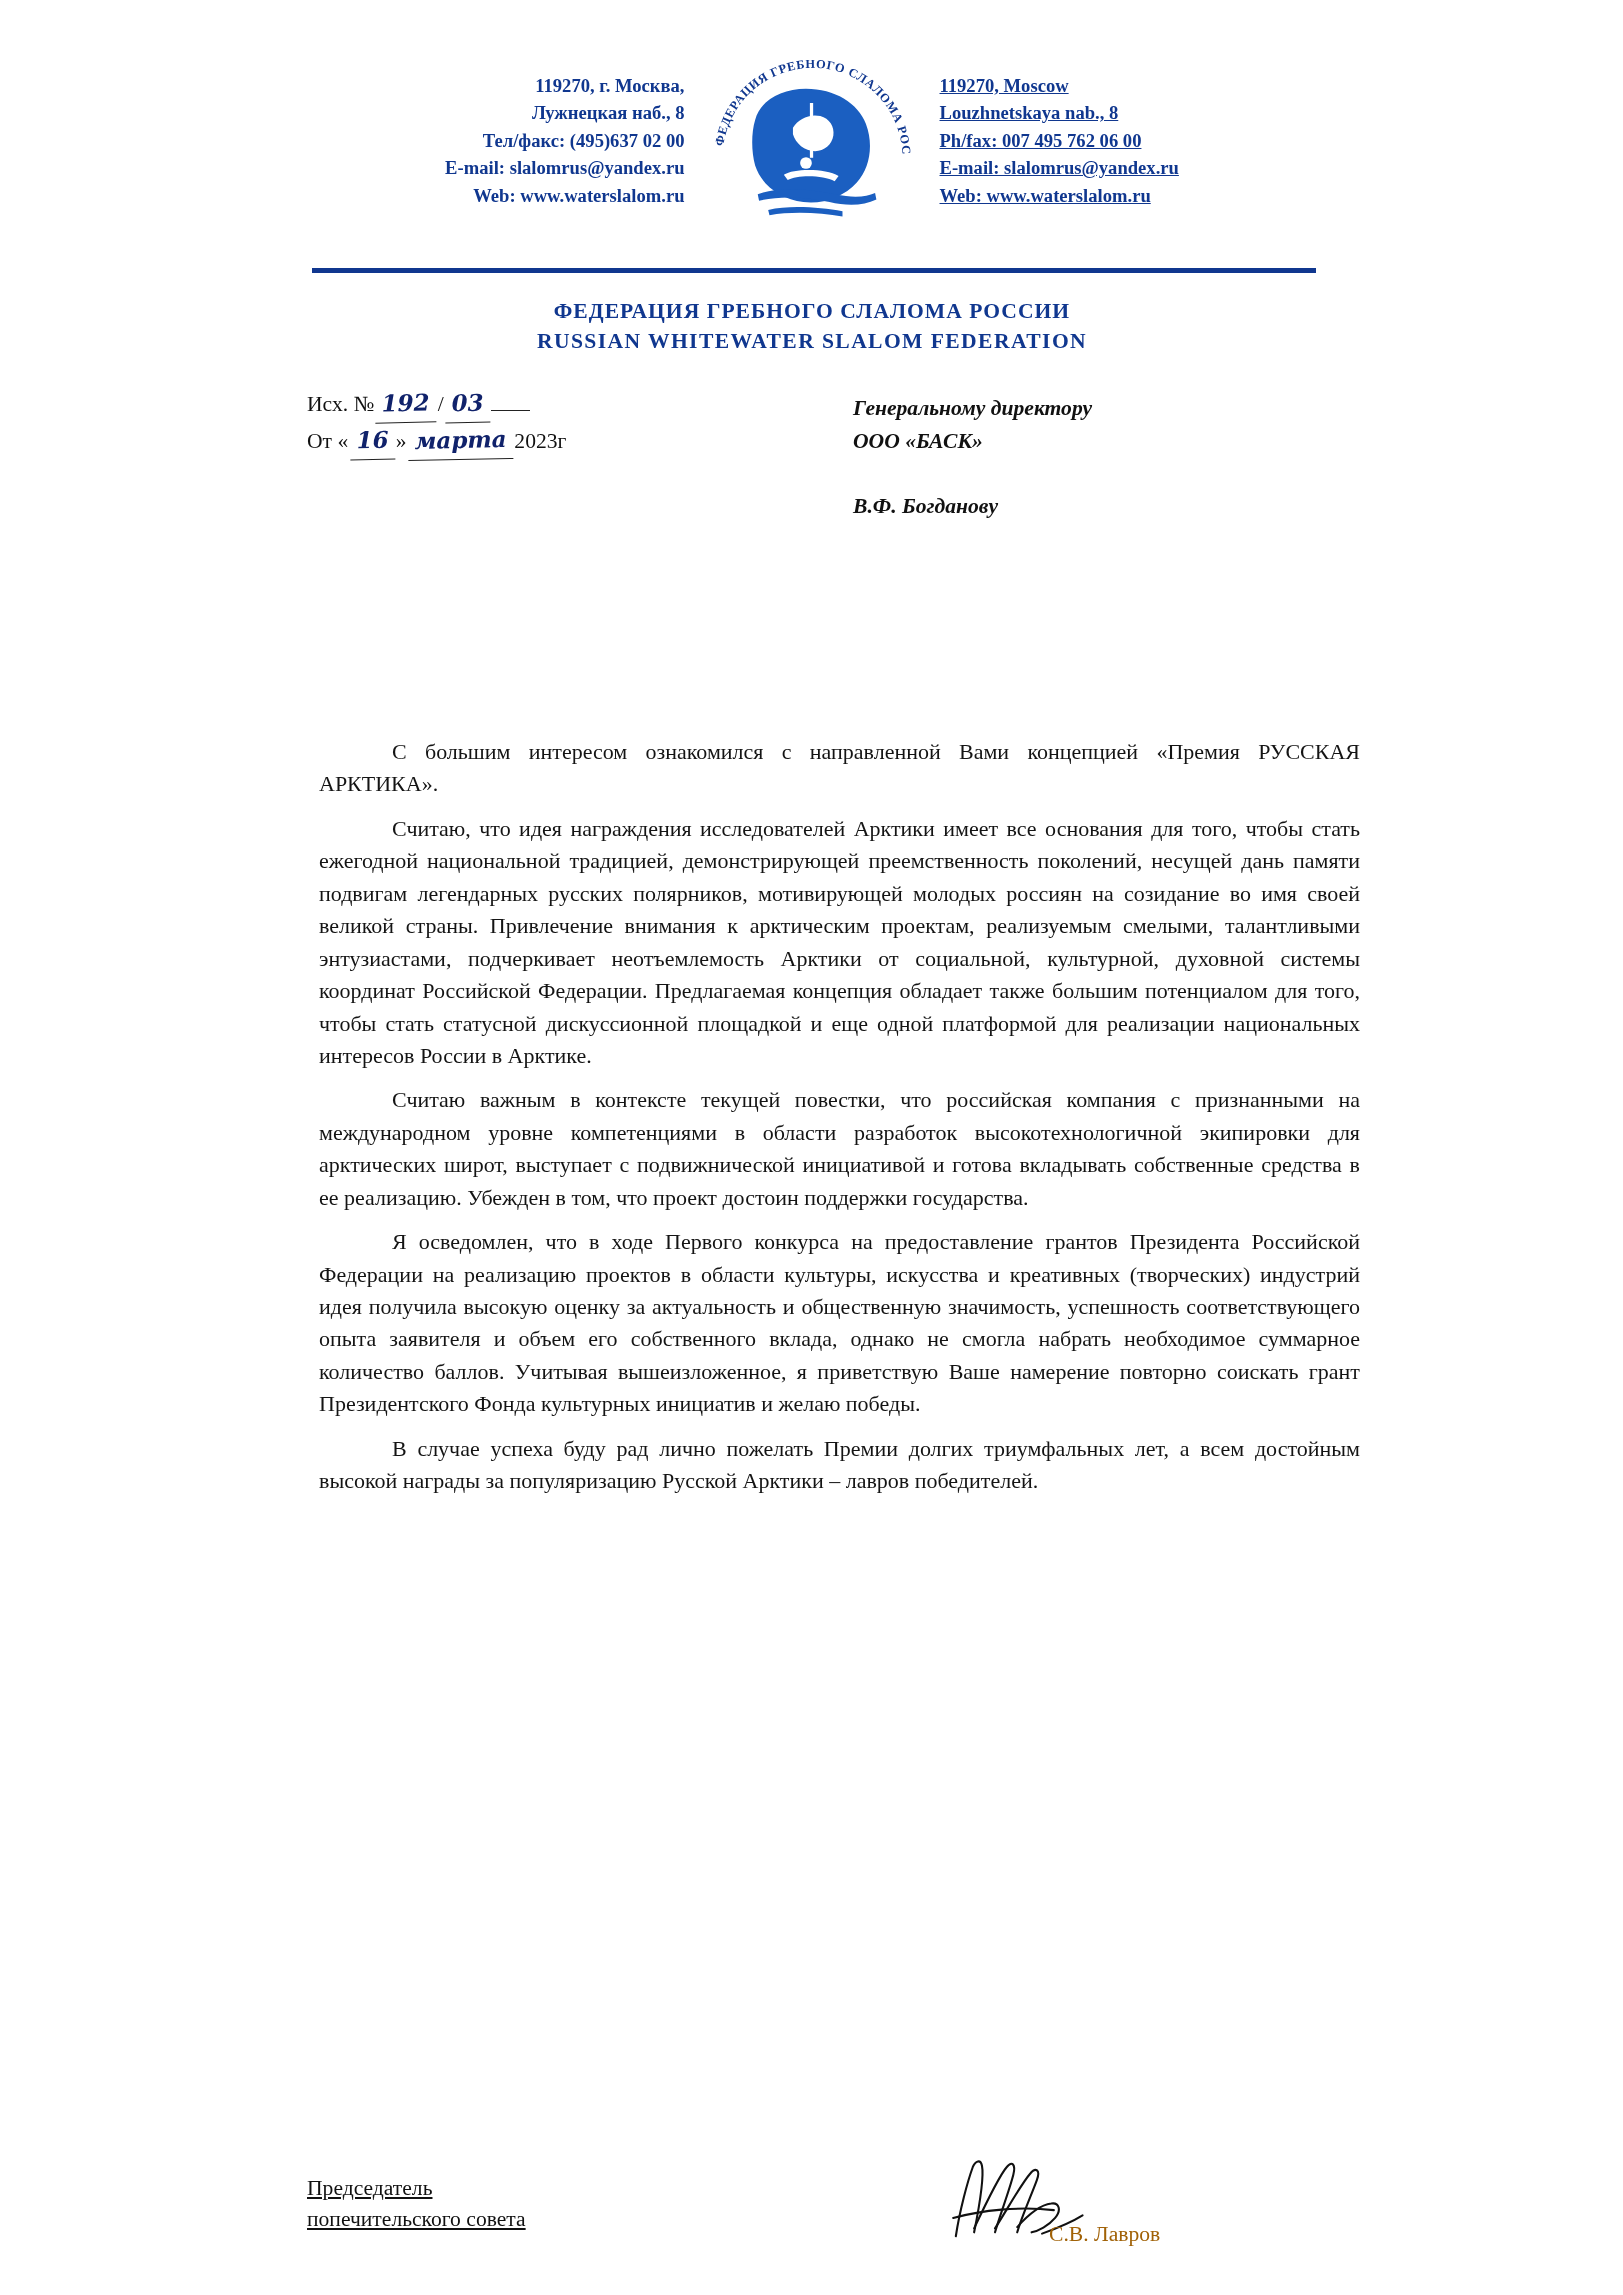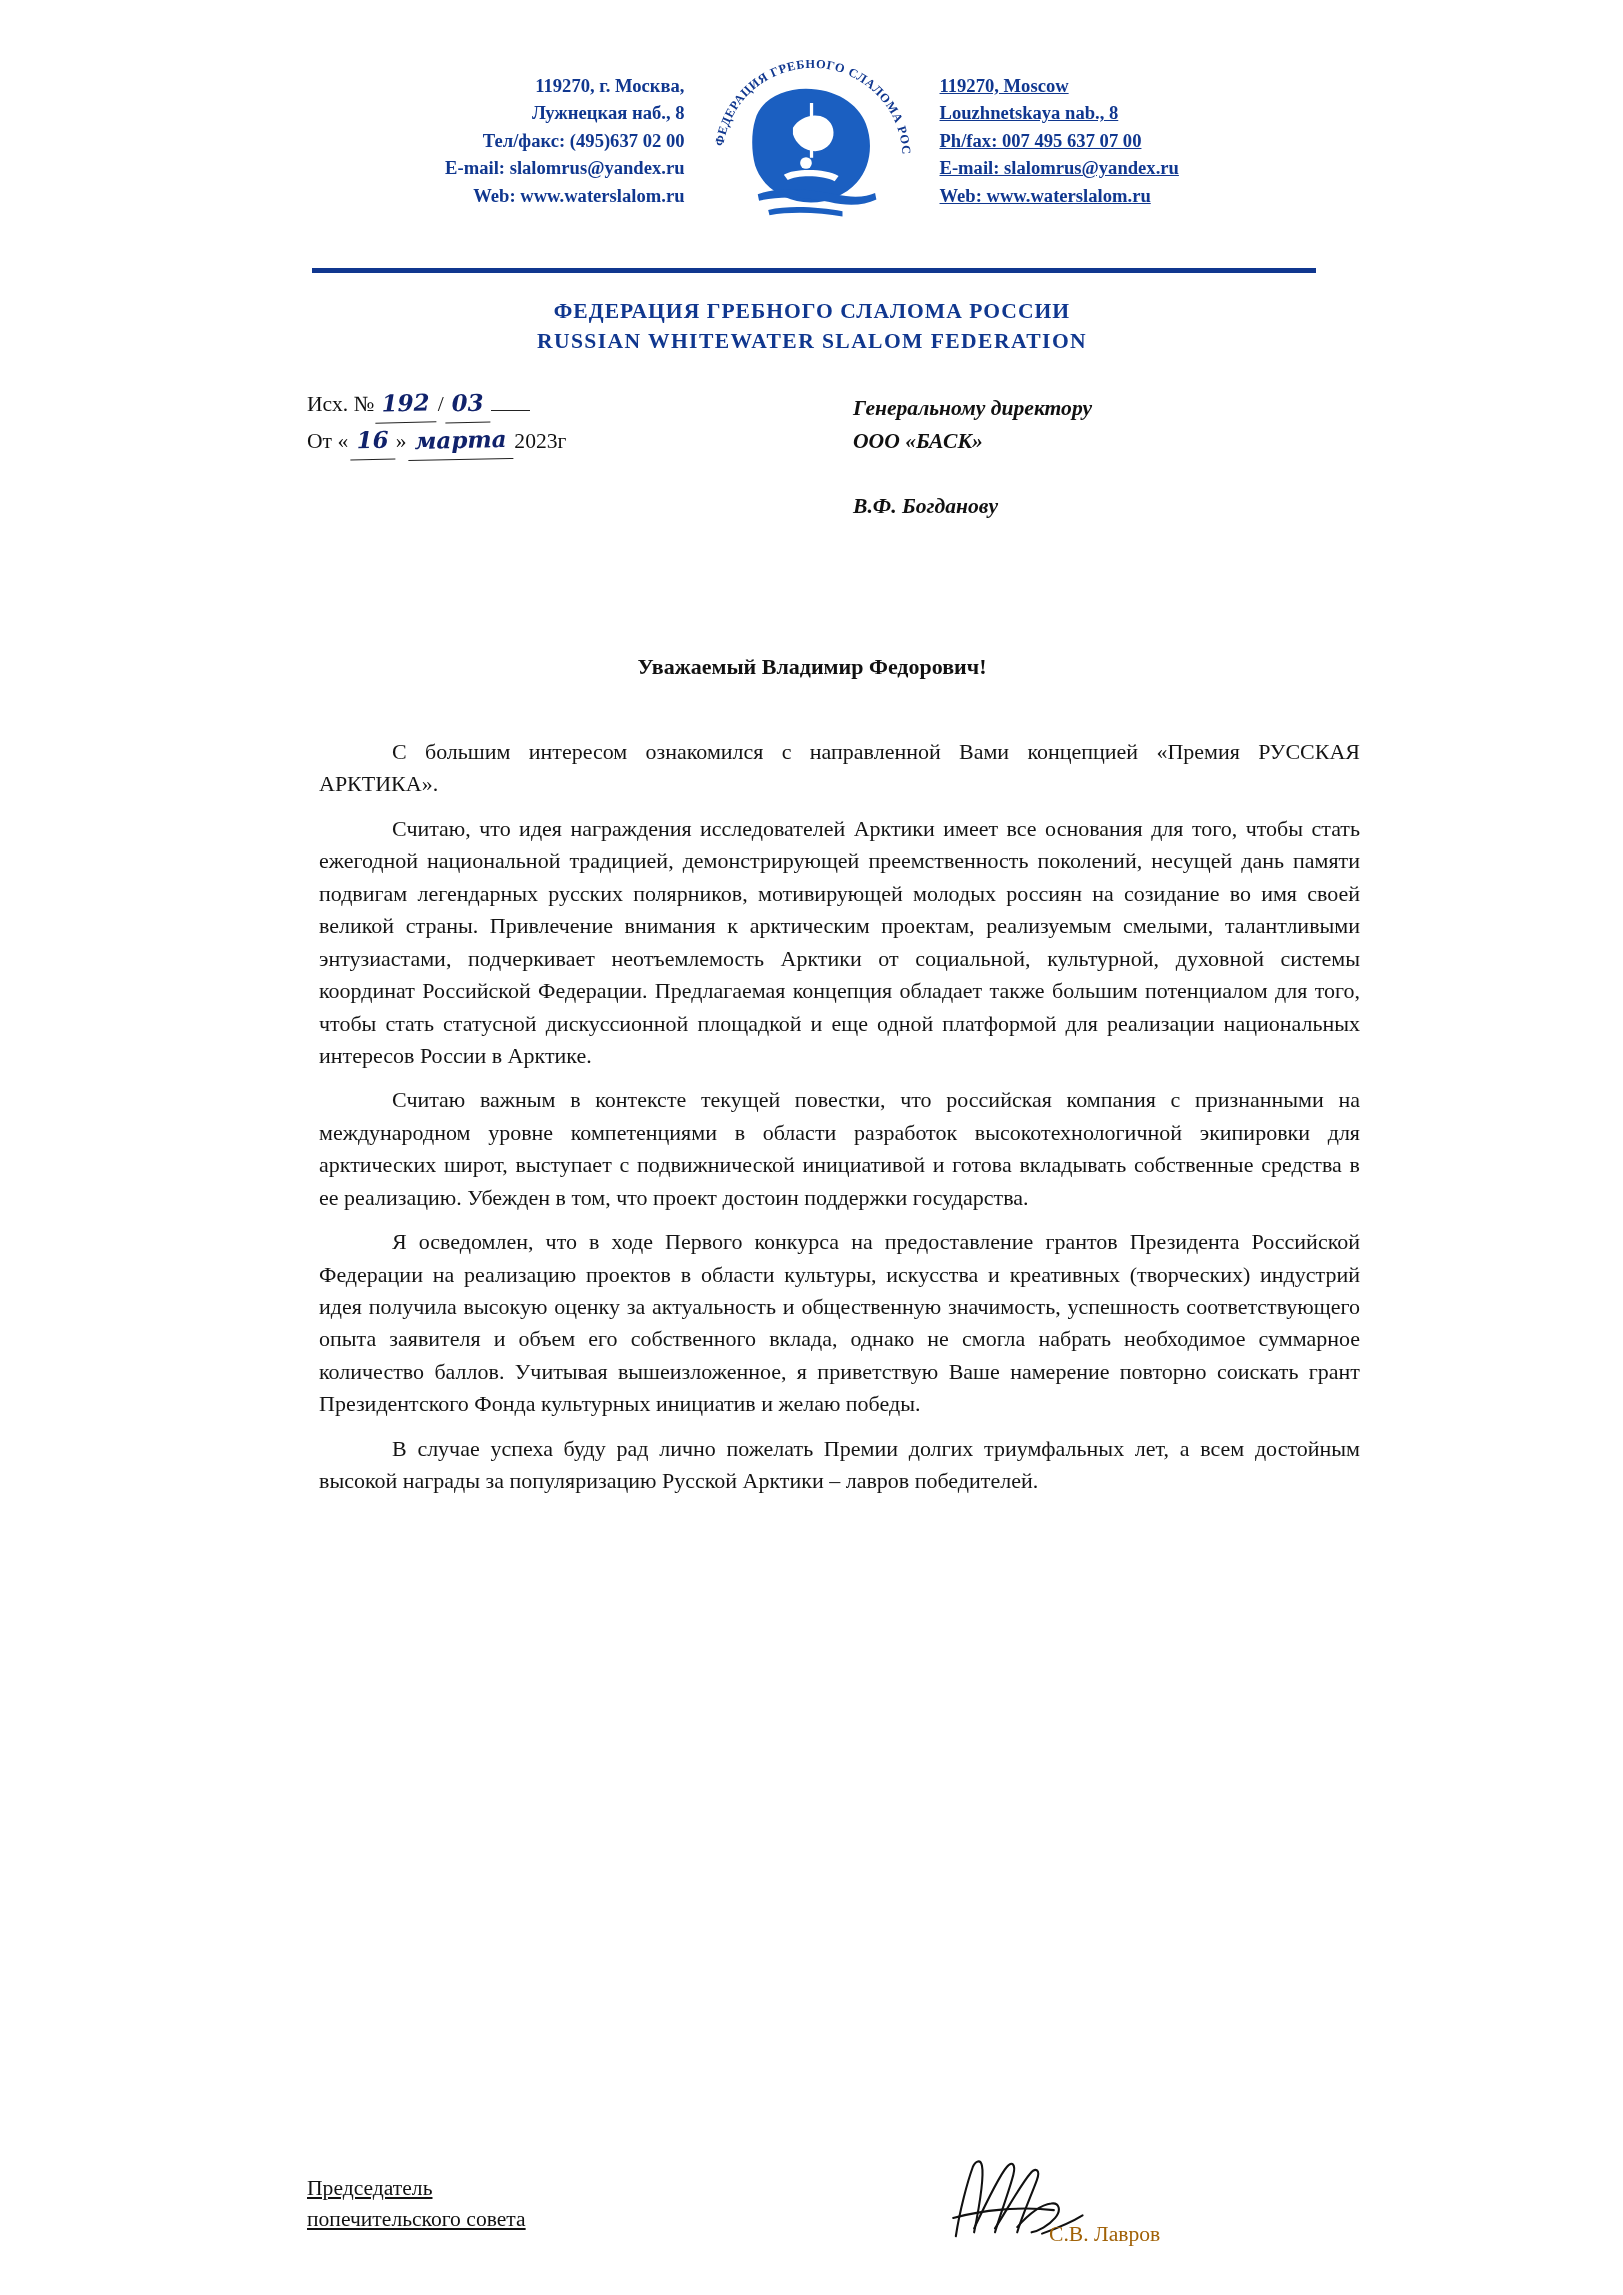--- a/index.html
+++ b/index.html
@@ -237,21 +237,21 @@
           <path d="M96,206 C128,194 176,198 214,206 C244,212 262,210 276,204 L278,214
                    C258,224 232,224 206,218 C170,210 130,208 98,216 Z"></path>
           <path d="M112,230 C146,222 192,226 226,232 L226,240 C192,234 148,232 114,238 Z"></path>
         </g>
       </svg>
     </div>
 
     <div class="lh-block lh-right">
       <div>119270, Moscow</div>
       <div>Louzhnetskaya nab., 8</div>
-      <div>Ph/fax: 007 495 637 07 00</div>
+      <div>Ph/fax: 007 495 762 06 00</div>
       <div>E-mail: slalomrus@yandex.ru</div>
       <div>Web: www.waterslalom.ru</div>
     </div>
   </div>
 
   <div class="divider"></div>
 
   <div class="org-titles">
     <div class="org-ru">ФЕДЕРАЦИЯ  ГРЕБНОГО  СЛАЛОМА  РОССИИ</div>
     <div class="org-en">RUSSIAN  WHITEWATER  SLALOM  FEDERATION</div>
@@ -273,21 +273,20 @@
       <span>2023г</span>
     </div>
   </div>
 
   <div class="addressee">
     <div>Генеральному директору</div>
     <div>ООО «БАСК»</div>
     <div class="nm">В.Ф. Богданову</div>
   </div>
 
-  <div class="salutation">Уважаемый Владимир Федорович!</div>
 
   <div class="body-text">
     <p>С большим интересом ознакомился с направленной Вами концепцией «Премия РУССКАЯ АРКТИКА».</p>
     <p>Считаю, что идея награждения исследователей Арктики имеет все основания для того, чтобы стать ежегодной национальной традицией, демонстрирующей преемственность поколений, несущей дань памяти подвигам легендарных русских полярников, мотивирующей молодых россиян на созидание во имя своей великой страны. Привлечение внимания к арктическим проектам, реализуемым смелыми, талантливыми энтузиастами, подчеркивает неотъемлемость Арктики от социальной, культурной, духовной системы координат Российской Федерации. Предлагаемая концепция обладает также большим потенциалом для того, чтобы стать статусной дискуссионной площадкой и еще одной платформой для реализации национальных интересов России в Арктике.</p>
     <p>Считаю важным в контексте текущей повестки, что российская компания с признанными на международном уровне компетенциями в области разработок высокотехнологичной экипировки для арктических широт, выступает с подвижнической инициативой и готова вкладывать собственные средства в ее реализацию. Убежден в том, что проект достоин поддержки государства.</p>
     <p>Я осведомлен, что в ходе Первого конкурса на предоставление грантов Президента Российской Федерации на реализацию проектов в области культуры, искусства и креативных (творческих) индустрий идея получила высокую оценку за актуальность и общественную значимость, успешность соответствующего опыта заявителя и объем его собственного вклада, однако не смогла набрать необходимое суммарное количество баллов. Учитывая вышеизложенное, я приветствую Ваше намерение повторно соискать грант Президентского Фонда культурных инициатив и желаю победы.</p>
     <p>В случае успеха буду рад лично пожелать Премии долгих триумфальных лет, а всем достойным высокой награды за популяризацию Русской Арктики – лавров победителей.</p>
   </div>
 
   <div class="sign-left">

